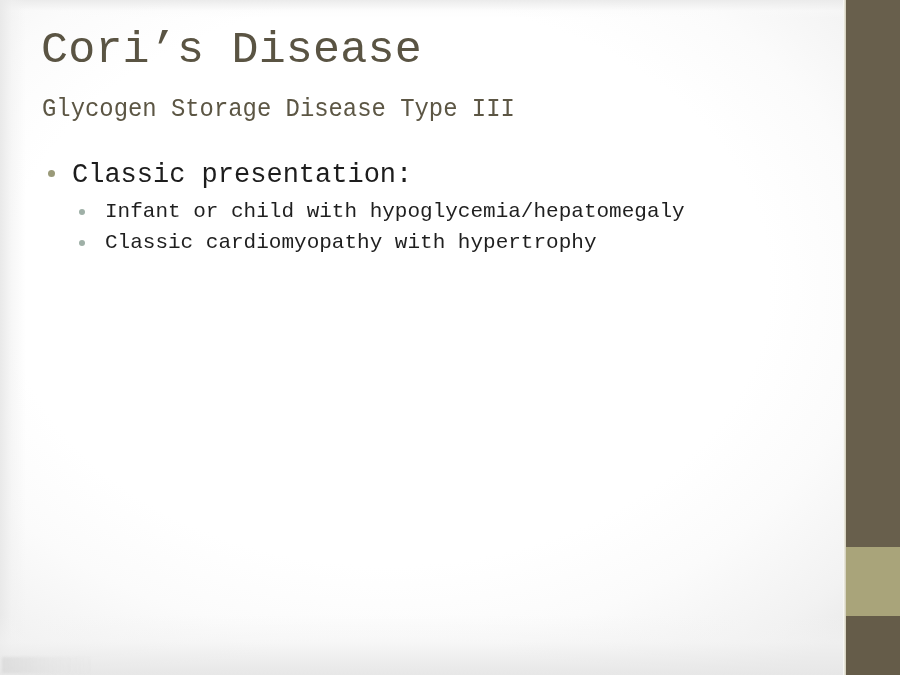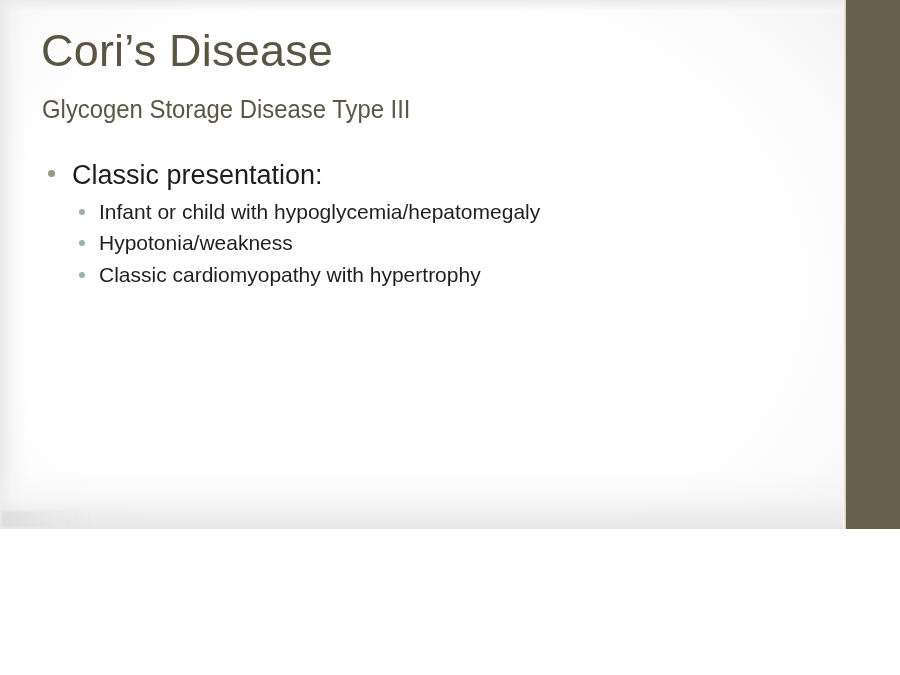--- a/index.html
+++ b/index.html
@@ -3,24 +3,24 @@
 <meta charset="utf-8">
 <style>
   html, body {
     margin: 0;
     padding: 0;
     background: #ffffff;
   }
   .slide {
     position: relative;
     width: 900px;
-    height: 529px;
+    height: 675px;
     overflow: hidden;
     background: #c4b5fd;
-    font-family: Liberation Sans, sans-serif;
+    font-family: Liberation Mono, monospace;
   }
   
   .slide-bg {
     position: absolute;
     left: 0; top: 0;
     width: 843px; height: 675px;
     background:
       radial-gradient(ellipse 78% 72% at 46% 42%, #ffffff 0%, #ffffff 58%, #fbfbfb 74%, #f2f2f2 92%, #ebebeb 100%);
   }
   .vignette-left {
@@ -120,20 +120,21 @@
     white-space: nowrap;
   }
   .sublist {
     margin-left: 35px;
     margin-top: 3px;
   }
   .bullet-l2 {
     display: flex;
     align-items: flex-start;
     margin-bottom: 3px;
+    gap: 6px;
   }
   .bullet-l2 .dot {
     flex: 0 0 auto;
     width: 6px; height: 6px;
     border-radius: 50%;
     background: #9fb0a7;
     margin: 11px 14px 0 0;
   }
   .bullet-l2 .txt {
     font-size: 21px;
@@ -173,24 +174,20 @@
         <span class="txt">Classic presentation:</span>
       </div>
 
       <div class="sublist">
 
         <div class="bullet-l2">
           <span class="dot"></span>
           <span class="txt">Infant or child with hypoglycemia/hepatomegaly</span>
         </div>
 
-        <div class="bullet-l2">
-          <span class="dot"></span>
-          <span class="txt">Hypotonia/weakness</span>
-        </div>
 
         <div class="bullet-l2">
           <span class="dot"></span>
           <span class="txt">Classic cardiomyopathy with hypertrophy</span>
         </div>
 
       </div>
     </div>
   </div>
 </div>

